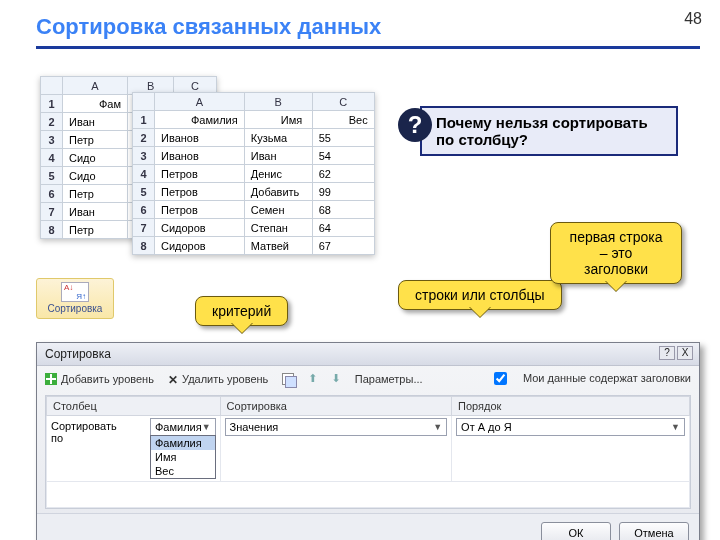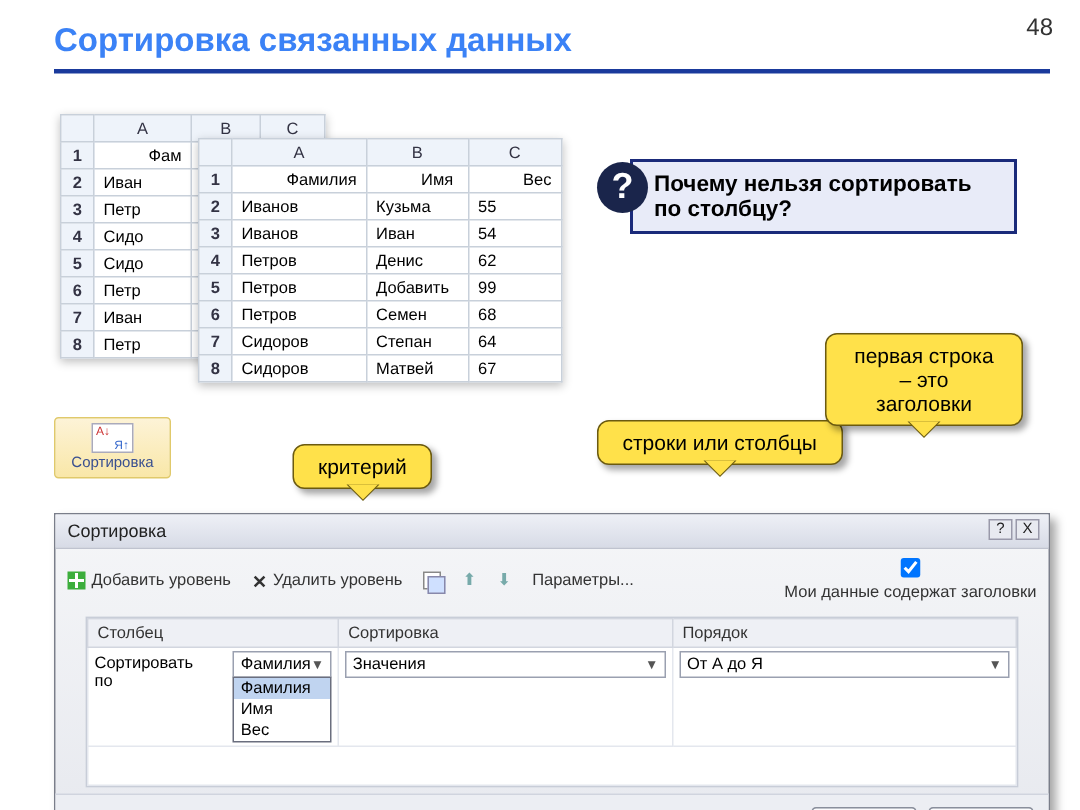--- a/index.html
+++ b/index.html
@@ -187,24 +187,24 @@
   .tbbtn { display:flex; align-items:flex-end; gap:4px; cursor:default;}
   .tbbtn.disabled { color:#999; }
   .ico {display:inline-block;width:12px;height:12px;}
   .ico-plus{background:#3cae3c;position:relative;}
   .ico-plus::before{content:"";position:absolute;left:5px;top:1px;width:2px;height:10px;background:#fff;}
   .ico-plus::after{content:"";position:absolute;left:1px;top:5px;width:10px;height:2px;background:#fff;}
   .ico-x{color:#333;font-weight:bold;font-size:12px;line-height:10px;}
   .ico-copy{border:1px solid #888;background:#fff;position:relative;}
   .ico-copy::after{content:"";position:absolute;left:2px;top:2px;width:10px;height:10px;background:#cfe0ff;border:1px solid #88a;}
   .arrow{color:#7aa;}
-  .chk{display:flex;gap:4px;margin-left:auto;flex-direction:column;}
+  .chk{display:flex;gap:16px;margin-left:auto;}
   .chk input{margin:0;}
   .dlg-grid {
-    margin: 4px 20px;
+    margin: 4px 8px;
     border: 1px solid #c8cdd8;
     background: #fff;
   }
   .dlg-grid table{width:100%;border-collapse:collapse;font-size:11px;}
   .dlg-grid th{
     background:#eef0f5;border:1px solid #d2d6df;
     text-align:left;padding:3px 6px;font-weight:normal;color:#333;
   }
   .dlg-grid td{border:1px solid #e4e7ee;padding:2px 4px;vertical-align:top;}
   .combo{

